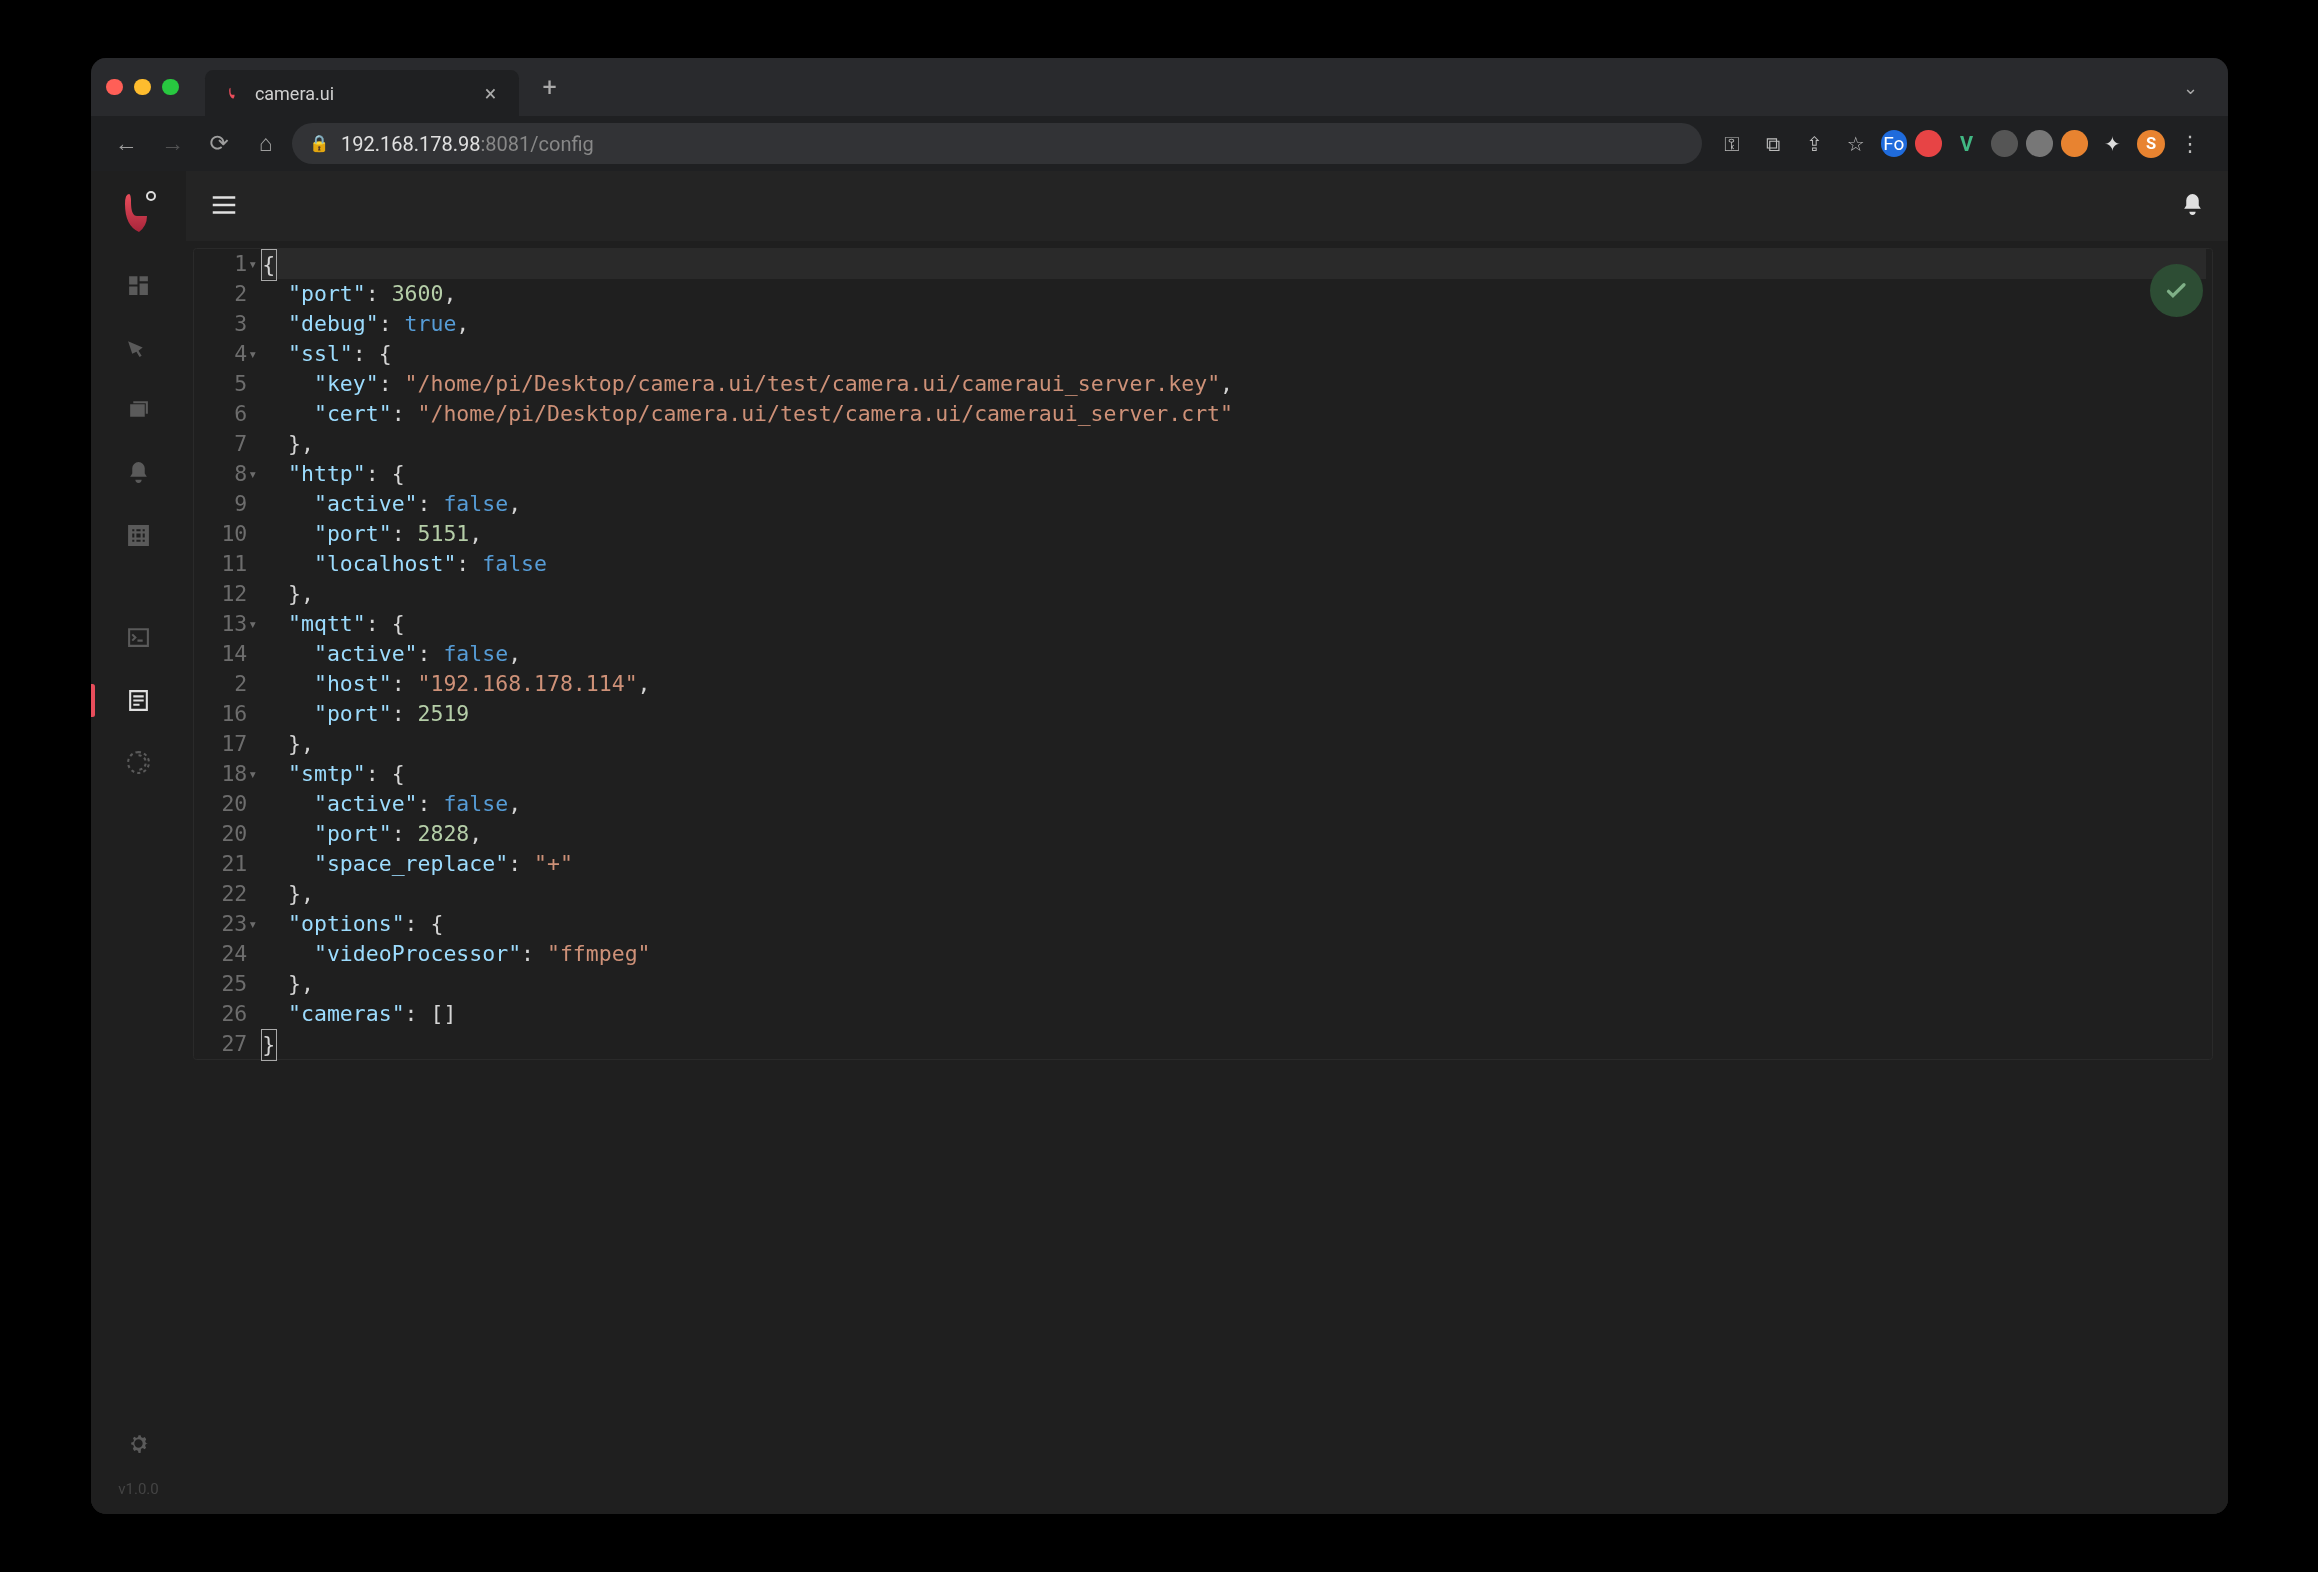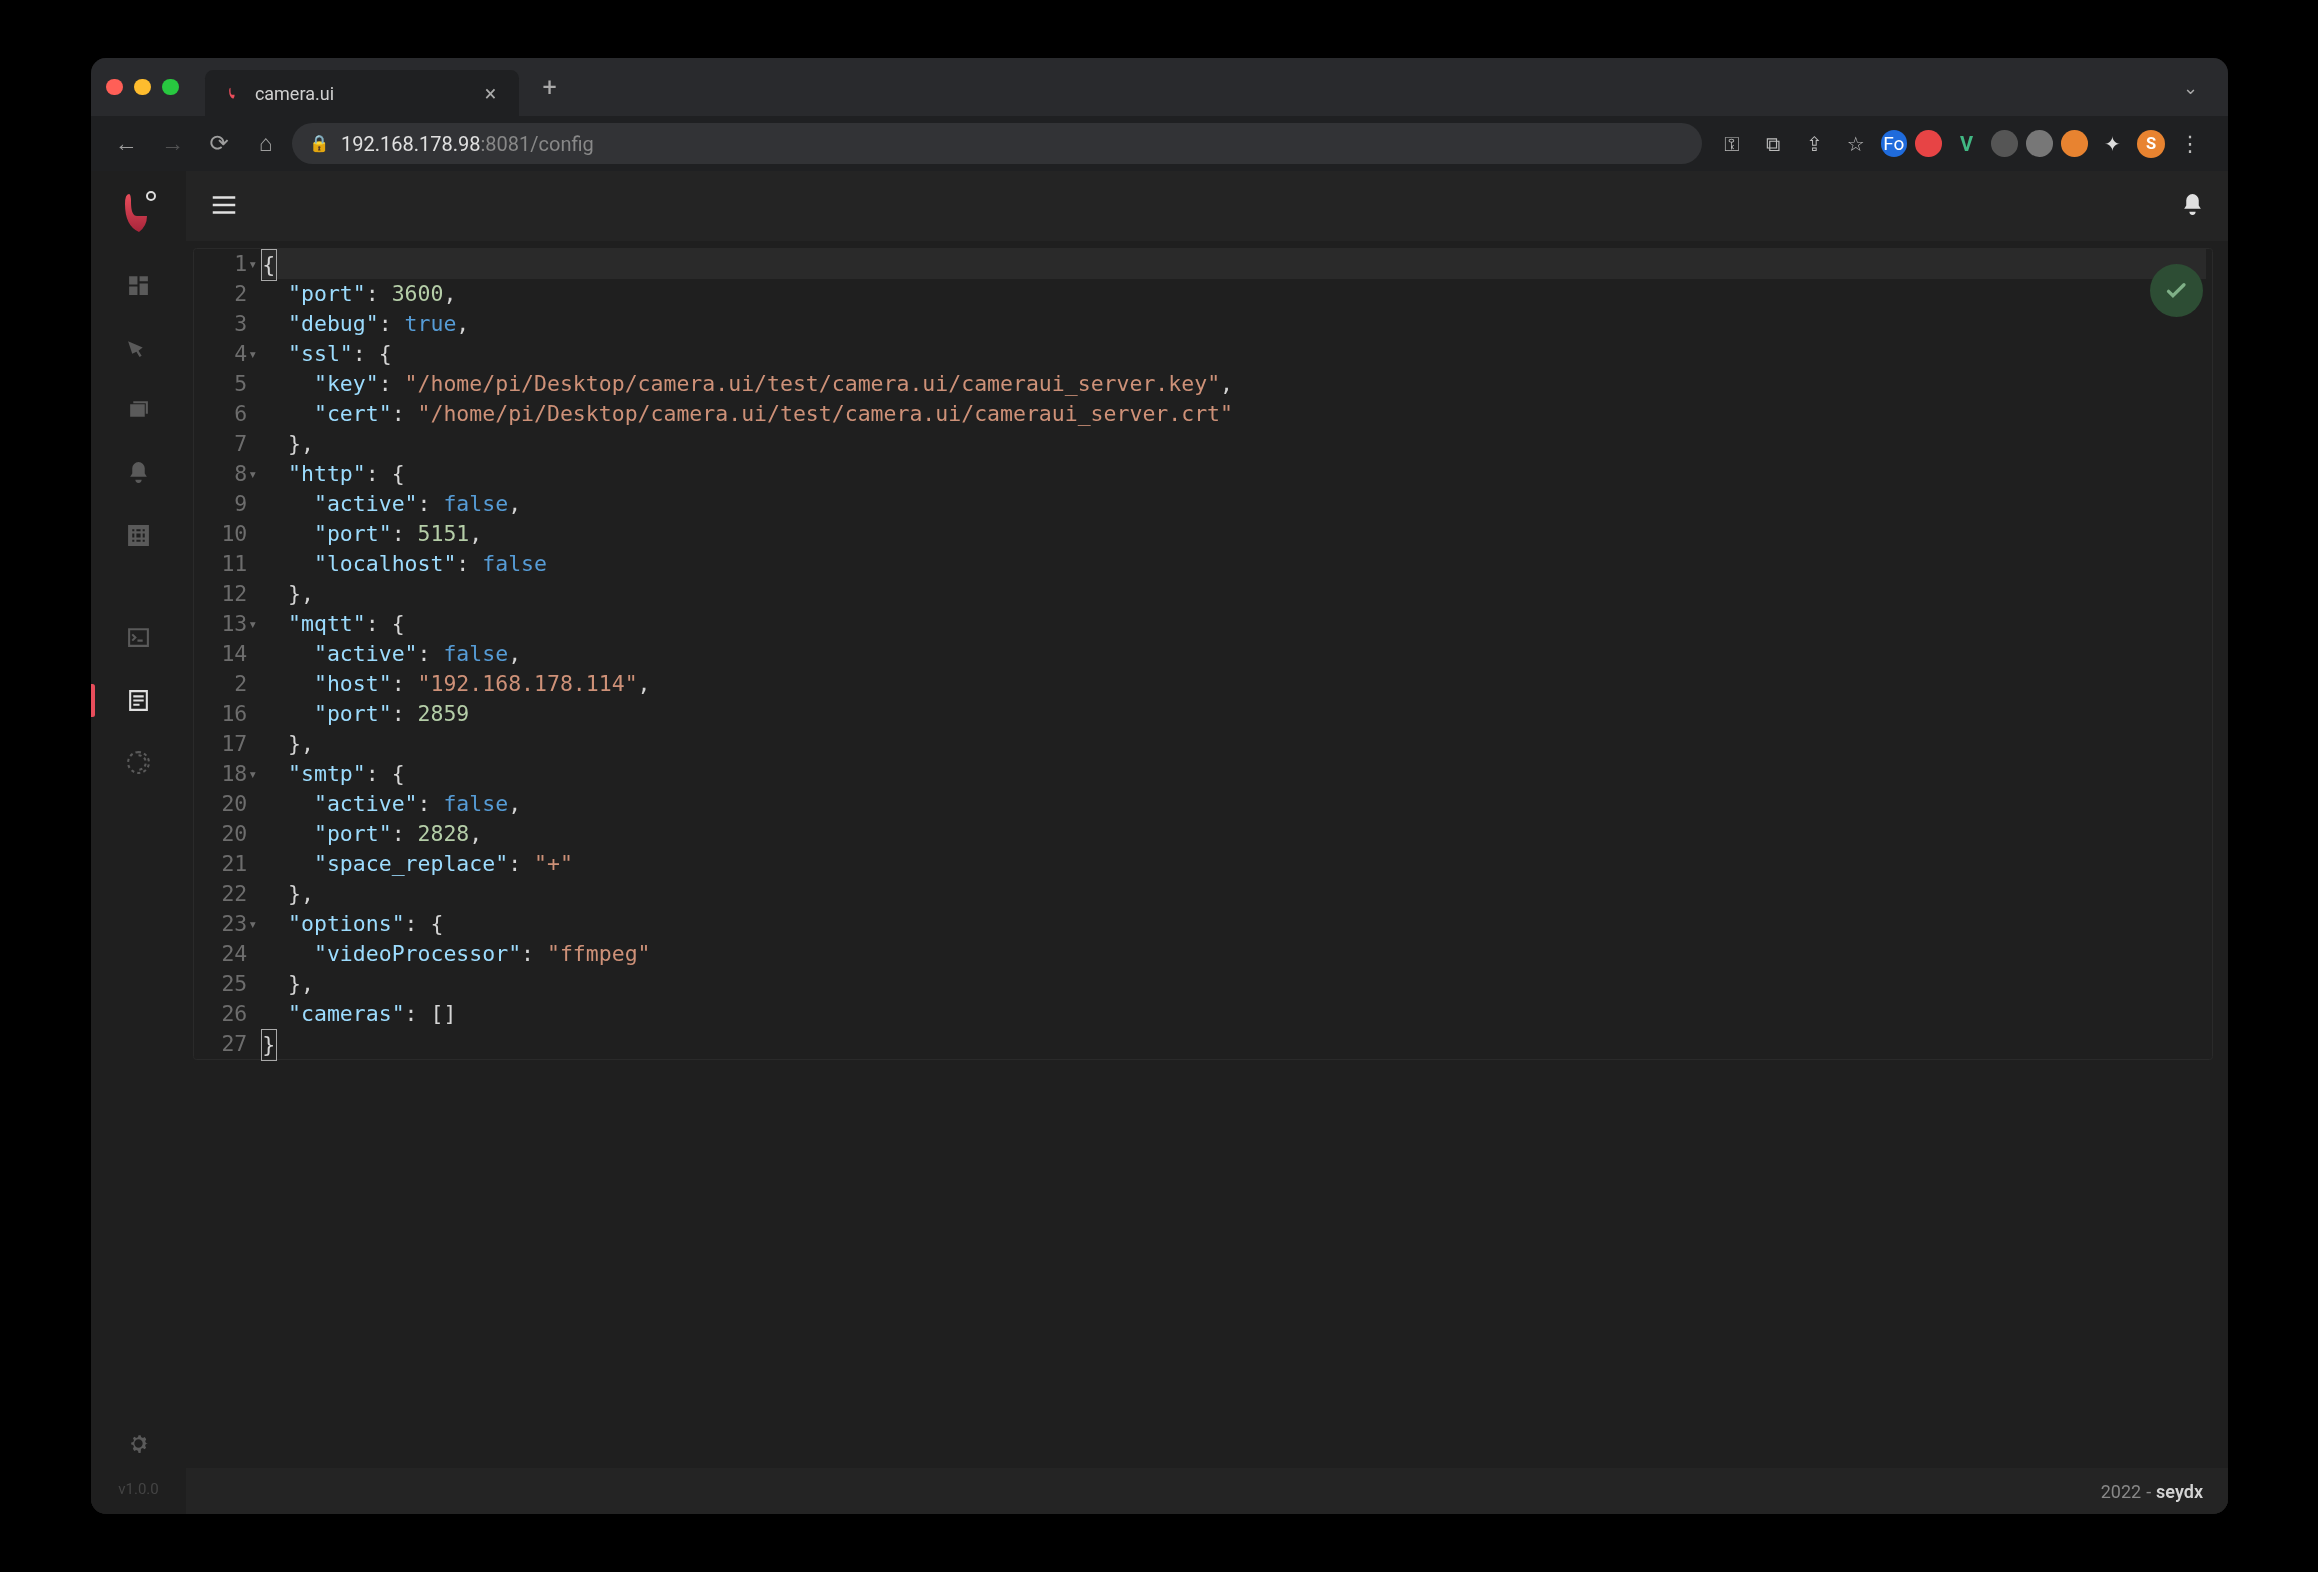--- a/index.html
+++ b/index.html
@@ -409,38 +409,33 @@
               <div class="code-line">    <span class="tok-key">"cert"</span><span class="tok-punc">: </span><span class="tok-str">"/home/pi/Desktop/camera.ui/test/camera.ui/cameraui_server.crt"</span></div>
               <div class="code-line">  <span class="tok-punc">},</span></div>
               <div class="code-line">  <span class="tok-key">"http"</span><span class="tok-punc">: {</span></div>
               <div class="code-line">    <span class="tok-key">"active"</span><span class="tok-punc">: </span><span class="tok-bool">false</span><span class="tok-punc">,</span></div>
               <div class="code-line">    <span class="tok-key">"port"</span><span class="tok-punc">: </span><span class="tok-num">5151</span><span class="tok-punc">,</span></div>
               <div class="code-line">    <span class="tok-key">"localhost"</span><span class="tok-punc">: </span><span class="tok-bool">false</span></div>
               <div class="code-line">  <span class="tok-punc">},</span></div>
               <div class="code-line">  <span class="tok-key">"mqtt"</span><span class="tok-punc">: {</span></div>
               <div class="code-line">    <span class="tok-key">"active"</span><span class="tok-punc">: </span><span class="tok-bool">false</span><span class="tok-punc">,</span></div>
               <div class="code-line">    <span class="tok-key">"host"</span><span class="tok-punc">: </span><span class="tok-str">"192.168.178.114"</span><span class="tok-punc">,</span></div>
-              <div class="code-line">    <span class="tok-key">"port"</span><span class="tok-punc">: </span><span class="tok-num">2859</span></div>
+              <div class="code-line">    <span class="tok-key">"port"</span><span class="tok-punc">: </span><span class="tok-num">2519</span></div>
               <div class="code-line">  <span class="tok-punc">},</span></div>
               <div class="code-line">  <span class="tok-key">"smtp"</span><span class="tok-punc">: {</span></div>
               <div class="code-line">    <span class="tok-key">"active"</span><span class="tok-punc">: </span><span class="tok-bool">false</span><span class="tok-punc">,</span></div>
               <div class="code-line">    <span class="tok-key">"port"</span><span class="tok-punc">: </span><span class="tok-num">2828</span><span class="tok-punc">,</span></div>
               <div class="code-line">    <span class="tok-key">"space_replace"</span><span class="tok-punc">: </span><span class="tok-str">"+"</span></div>
               <div class="code-line">  <span class="tok-punc">},</span></div>
               <div class="code-line">  <span class="tok-key">"options"</span><span class="tok-punc">: {</span></div>
               <div class="code-line">    <span class="tok-key">"videoProcessor"</span><span class="tok-punc">: </span><span class="tok-str">"ffmpeg"</span></div>
               <div class="code-line">  <span class="tok-punc">},</span></div>
               <div class="code-line">  <span class="tok-key">"cameras"</span><span class="tok-punc">: []</span></div>
               <div class="code-line"><span class="cursor-box tok-punc">}</span></div>
             </div>
         </div>
       </div>
 
-      <div class="footer">
-        <span>2022</span>
-        <span>-</span>
-        <strong>seydx</strong>
-      </div>
     </div>
 
   </div>
 </div>
 
 
 </body></html>

